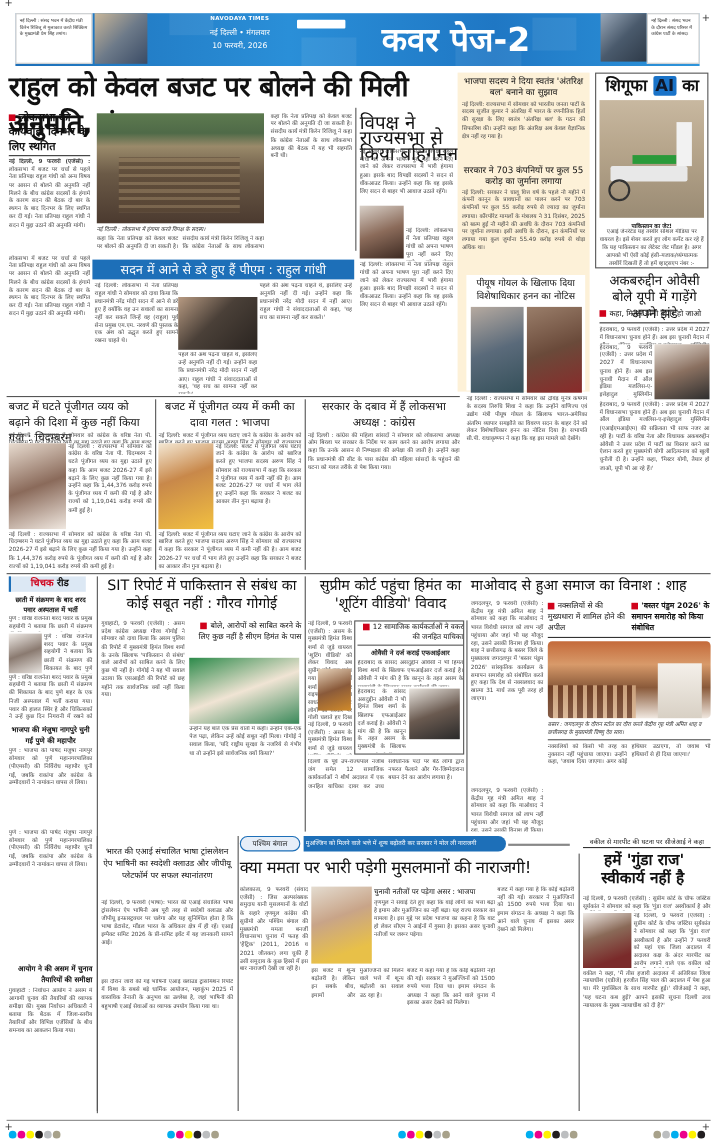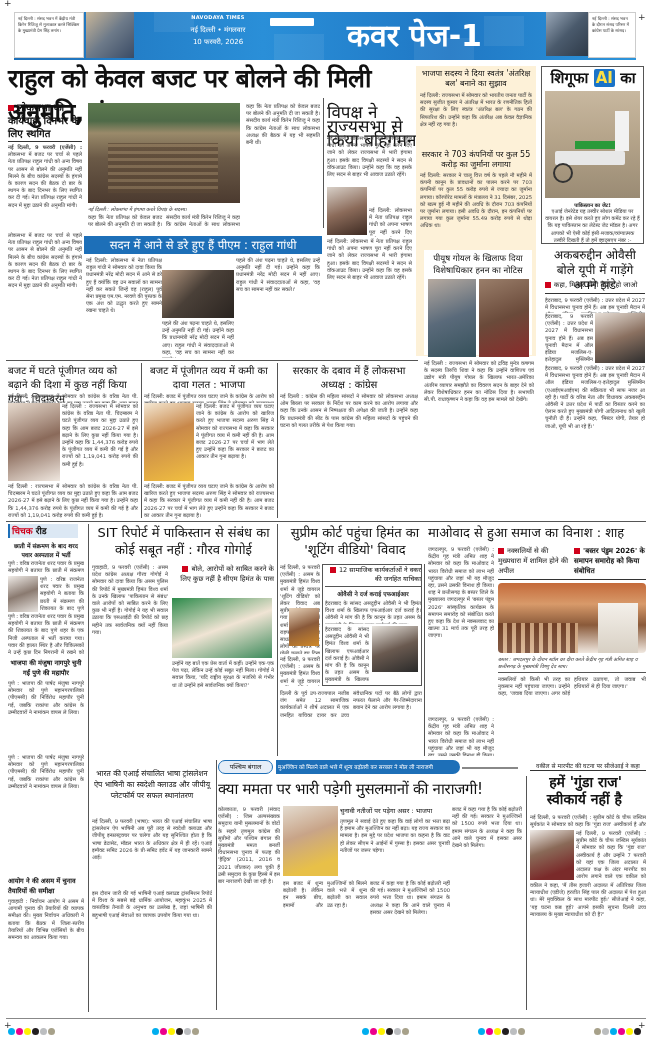--- a/index.html
+++ b/index.html
@@ -34,21 +34,21 @@
   <div class="tile" style="left:400px;top:26px;width:60px;height:22px"></div>
 </div>
 <div id="mh-left-box" class="abs">नई दिल्ली : संसद भवन में केंद्रीय मंत्री किरेन रिजिजू से मुलाकात करते सिक्किम के मुख्यमंत्री प्रेम सिंह तमांग।</div>
 <div id="mh-photo-l" class="abs photo"></div>
 <div id="mh-paper" class="abs">
   <div style="font-size:5px;font-weight:bold;letter-spacing:.3px;margin-bottom:5px">NAVODAYA TIMES</div>
   <div style="font-size:7px;margin-bottom:3px">नई दिल्ली • मंगलवार</div>
   <div style="font-size:7px">10 फरवरी, 2026</div>
 </div>
 <div class="abs" style="left:270px;top:18px;width:44px;height:8px;background:#fff;border-radius:1px"></div>
-<div id="mh-title" class="abs">कवर पेज-1</div>
+<div id="mh-title" class="abs">कवर पेज-2</div>
 <div id="mh-photo-r" class="abs photo"></div>
 <div id="mh-right-box" class="abs">नई दिल्ली : संसद भवन के दौरान संसद परिसर में कांग्रेस पार्टी के सांसद।</div>
 
 <div class="abs hl" style="left:8px;top:62px;width:400px;font-size:25px;letter-spacing:-.5px;line-height:34px">राहुल को केवल बजट पर बोलने की मिली अनुमति, हंगामा</div>
 
 <div class="abs hl" style="left:8px;top:101px;width:72px;font-size:10px;line-height:13px"><span class="sq"></span><span>लोकसभा की कार्यवाही दिनभर के लिए स्थगित</span></div>
 <div class="hrule" style="left:8px;top:141px;width:74px;background:#333"></div>
 <div class="abs txt" style="left:8px;top:144px;width:74px;height:88px"><b>नई दिल्ली, 9 फरवरी (एजेंसी) :</b> <span>लोकसभा में बजट पर चर्चा से पहले नेता प्रतिपक्ष राहुल गांधी को अन्य विषय पर आसन से बोलने की अनुमति नहीं मिलने के बीच कांग्रेस सदस्यों के हंगामे के कारण सदन की बैठक दो बार के स्थगन के बाद दिनभर के लिए स्थगित कर दी गई। नेता प्रतिपक्ष राहुल गांधी ने सदन में मुद्दा उठाने की अनुमति मांगी।</span></div>
 <div class="abs txt" style="left:8px;top:232px;width:74px;height:126px">लोकसभा में बजट पर चर्चा से पहले नेता प्रतिपक्ष राहुल गांधी को अन्य विषय पर आसन से बोलने की अनुमति नहीं मिलने के बीच कांग्रेस सदस्यों के हंगामे के कारण सदन की बैठक दो बार के स्थगन के बाद दिनभर के लिए स्थगित कर दी गई। नेता प्रतिपक्ष राहुल गांधी ने सदन में मुद्दा उठाने की अनुमति मांगी।</div>
 
@@ -70,21 +70,21 @@
 
 <div class="abs" style="left:416px;top:66px;width:120px;height:290px;background:#fdf1d8"></div>
 <div class="abs hl" style="left:420px;top:69px;width:112px;font-size:8px;line-height:10px;text-align:center;font-weight:normal">भाजपा सदस्य ने दिया स्वतंत्र 'अंतरिक्ष बल' बनाने का सुझाव</div>
 <div class="abs txt" style="left:420px;top:92px;width:112px;height:56px">नई दिल्ली: राज्यसभा में सोमवार को भारतीय जनता पार्टी के सदस्य सुजीत कुमार ने अंतरिक्ष में भारत के रणनीतिक हितों की सुरक्षा के लिए स्वतंत्र 'अंतरिक्ष बल' के गठन की सिफारिश की। उन्होंने कहा कि अंतरिक्ष अब केवल वैज्ञानिक क्षेत्र नहीं रह गया है।</div>
 <div class="abs hl" style="left:420px;top:150px;width:112px;font-size:8px;line-height:10px;text-align:center;font-weight:normal">सरकार ने 703 कंपनियों पर कुल 55 करोड़ का जुर्माना लगाया</div>
 <div class="abs txt" style="left:420px;top:172px;width:112px;height:76px">नई दिल्ली: सरकार ने चालू वित्त वर्ष के पहले नौ महीने में कंपनी कानून के प्रावधानों का पालन करने पर 703 कंपनियों पर कुल 55 करोड़ रुपये से ज्यादा का जुर्माना लगाया। कॉरपोरेट मामलों के मंत्रालय ने 31 दिसंबर, 2025 को खत्म हुई नौ महीने की अवधि के दौरान 703 कंपनियों पर जुर्माना लगाया। इसी अवधि के दौरान, इन कंपनियों पर लगाया गया कुल जुर्माना 55.49 करोड़ रुपये से थोड़ा अधिक था।</div>
 
 <div class="abs" style="left:541px;top:66px;width:103px;height:178px;border:1px solid #555"></div>
 <div class="abs hl" style="left:544px;top:68px;width:98px;font-size:15px;line-height:20px;text-align:center">
   <span>शिगूफा</span>
-  <span style="background:#1a73c8;color:#fde047;padding:0 2px;border-radius:2px">AI</span>
+  <span style="background:#1a73c8;color:#0f172a;padding:0 2px;border-radius:2px">AI</span>
   <span>का</span>
 </div>
 <div class="abs photo" style="left:545px;top:91px;width:95px;height:107px;background:linear-gradient(180deg,#c8b8a0 0,#b7a68c 40%,#9a8b74 100%)">
   <div style="position:absolute;left:10px;top:60px;width:70px;height:14px;background:#e8e8e8;border-radius:2px"></div>
   <div style="position:absolute;left:30px;top:50px;width:40px;height:8px;background:#2a9a3a"></div>
   <div style="position:absolute;left:8px;top:72px;width:20px;height:20px;border:2px solid #333;border-radius:50%"></div>
   <div style="position:absolute;left:70px;top:20px;width:14px;height:40px;background:#f2f2f2"></div>
 </div>
 <div class="abs" style="left:545px;top:201px;width:95px;font-size:5.2px;font-weight:bold;text-align:center">पाकिस्तान का जेट!</div>
 <div class="abs txt" style="left:545px;top:208px;width:95px;height:35px;text-align:center">एआई जेनरेटेड यह तस्वीर सोशल मीडिया पर वायरल है। इसे शेयर करते हुए लोग कमेंट कर रहे हैं कि यह पाकिस्तान का लेटेस्ट जेट मॉडल है। अगर आपको भी ऐसी कोई हंसी-मजाक/व्यंग्यात्मक तस्वीरें दिखती हैं तो हमें व्हाट्सएप नंबर :- 81305 65153/70554 54035 पर भेजें।</div>
@@ -124,29 +124,29 @@
 <div class="abs txt" style="left:196px;top:403px;width:78px;height:78px">नई दिल्ली: बजट में पूंजीगत व्यय घटाए जाने के कांग्रेस के आरोप को खारिज करते हुए भाजपा सदस्य अरुण सिंह ने सोमवार को राज्यसभा में कहा कि सरकार ने पूंजीगत व्यय में कमी नहीं की है। आम बजट 2026-27 पर चर्चा में भाग लेते हुए उन्होंने कहा कि सरकार ने बजट का आकार तीन गुना बढ़ाया है।</div>
 <div class="abs txt" style="left:144px;top:483px;width:130px;height:36px">नई दिल्ली: बजट में पूंजीगत व्यय घटाए जाने के कांग्रेस के आरोप को खारिज करते हुए भाजपा सदस्य अरुण सिंह ने सोमवार को राज्यसभा में कहा कि सरकार ने पूंजीगत व्यय में कमी नहीं की है। आम बजट 2026-27 पर चर्चा में भाग लेते हुए उन्होंने कहा कि सरकार ने बजट का आकार तीन गुना बढ़ाया है।</div>
 <div class="vrule" style="left:277px;top:363px;height:155px"></div>
 
 <div class="abs hl" style="left:280px;top:364px;width:138px;font-size:10px;line-height:14px;text-align:center;font-weight:normal">सरकार के दबाव में हैं लोकसभा अध्यक्ष : कांग्रेस</div>
 <div class="abs txt" style="left:280px;top:393px;width:138px;height:125px">नई दिल्ली : कांग्रेस की महिला सांसदों ने सोमवार को लोकसभा अध्यक्ष ओम बिरला पर सरकार के निर्देश पर काम करने का आरोप लगाया और कहा कि उनके आसन से निष्पक्षता की अपेक्षा की जाती है। उन्होंने कहा कि प्रधानमंत्री की सीट के पास कांग्रेस की महिला सांसदों के पहुंचने की घटना को गलत तरीके से पेश किया गया।</div>
 
 <div class="hrule" style="left:6px;top:521px;width:640px"></div>
 
 <div class="abs" style="left:8px;top:524px;width:70px;height:14px;background:#dce8f4;border-left:2px solid #1d6fb8"></div>
-<div class="abs hl" style="left:12px;top:524px;width:70px;font-size:9px;line-height:14px"><span style="color:#d0021b">चिचक</span> <span>रीड</span></div>
+<div class="abs hl" style="left:28px;top:524px;width:70px;font-size:9px;line-height:14px"><span style="color:#d0021b">चिचक</span> <span>रीड</span></div>
 <div class="abs hl" style="left:8px;top:541px;width:76px;font-size:6px;line-height:9px;text-align:center;font-weight:bold">छाती में संक्रमण के बाद शरद पवार अस्पताल में भर्ती</div>
 <div class="abs txt" style="left:8px;top:560px;width:76px;height:14px">पुणे : वरिष्ठ राजनेता शरद पवार के प्रमुख सहयोगी ने बताया कि छाती में संक्रमण की शिकायत के बाद पुणे शहर के एक निजी अस्पताल में भर्ती कराया गया। पवार की हालत स्थिर है और चिकित्सकों ने उन्हें कुछ दिन निगरानी में रखने को कहा है।</div>
 <div class="abs photo" style="left:8px;top:576px;width:30px;height:36px;background:linear-gradient(160deg,#f0ece8,#8a7a70 50%,#e8e4e0)"></div>
 <div class="abs txt" style="left:40px;top:576px;width:44px;height:36px">पुणे : वरिष्ठ राजनेता शरद पवार के प्रमुख सहयोगी ने बताया कि छाती में संक्रमण की शिकायत के बाद पुणे शहर के एक निजी अस्पताल में भर्ती कराया गया। पवार की हालत स्थिर है और चिकित्सकों ने उन्हें कुछ दिन निगरानी में रखने को कहा है।</div>
 <div class="abs txt" style="left:8px;top:613px;width:76px;height:42px">पुणे : वरिष्ठ राजनेता शरद पवार के प्रमुख सहयोगी ने बताया कि छाती में संक्रमण की शिकायत के बाद पुणे शहर के एक निजी अस्पताल में भर्ती कराया गया। पवार की हालत स्थिर है और चिकित्सकों ने उन्हें कुछ दिन निगरानी में रखने को कहा है।</div>
 <div class="abs hl" style="left:8px;top:658px;width:76px;font-size:6.5px;line-height:10px;text-align:center">भाजपा की मंजुषा नागपुरे चुनी गईं पुणे की महापौर</div>
 <div class="abs txt" style="left:8px;top:680px;width:76px;height:72px">पुणे : भाजपा की पार्षद मंजुषा नागपुरे सोमवार को पुणे महानगरपालिका (पीएमसी) की निर्विरोध महापौर चुनी गईं, जबकि राकांपा और कांग्रेस के उम्मीदवारों ने नामांकन वापस ले लिया।</div>
-<div class="abs hl" style="left:8px;top:876px;width:76px;font-size:6.5px;line-height:10px;text-align:left">आयोग ने की असम में चुनाव तैयारियों की समीक्षा</div>
+<div class="abs hl" style="left:8px;top:876px;width:76px;font-size:6.5px;line-height:10px;text-align:right">आयोग ने की असम में चुनाव तैयारियों की समीक्षा</div>
 <div class="abs txt" style="left:8px;top:898px;width:76px;height:110px">गुवाहाटी : निर्वाचन आयोग ने असम में आगामी चुनाव की तैयारियों की व्यापक समीक्षा की। मुख्य निर्वाचन अधिकारी ने बताया कि बैठक में जिला-स्तरीय तैयारियों और विभिन्न एजेंसियों के बीच समन्वय का आकलन किया गया।</div>
 <div class="abs txt" style="left:8px;top:754px;width:76px;height:120px">पुणे : भाजपा की पार्षद मंजुषा नागपुरे सोमवार को पुणे महानगरपालिका (पीएमसी) की निर्विरोध महापौर चुनी गईं, जबकि राकांपा और कांग्रेस के उम्मीदवारों ने नामांकन वापस ले लिया।</div>
 <div class="vrule" style="left:88px;top:524px;height:488px"></div>
 
 <div class="abs hl" style="left:92px;top:524px;width:183px;font-size:13px;line-height:17px;text-align:center;font-weight:normal">SIT रिपोर्ट में पाकिस्तान से संबंध का कोई सबूत नहीं : गौरव गोगोई</div>
 <div class="abs txt" style="left:92px;top:564px;width:76px;height:190px">गुवाहाटी, 9 फरवरी (एजेंसी) : असम प्रदेश कांग्रेस अध्यक्ष गौरव गोगोई ने सोमवार को दावा किया कि असम पुलिस की रिपोर्ट में मुख्यमंत्री हिमंत विश्व शर्मा के उनके खिलाफ 'पाकिस्तान से संबंध' वाले आरोपों को साबित करने के लिए कुछ भी नहीं है। गोगोई ने यह भी सवाल उठाया कि एसआईटी की रिपोर्ट को छह महीने तक सार्वजनिक क्यों नहीं किया गया।</div>
 <div class="abs hl" style="left:170px;top:564px;width:104px;font-size:7px;line-height:10px;font-weight:normal;text-align:right"><span class="sq"></span><span>बोले, आरोपों को साबित करने के लिए कुछ नहीं है सीएम हिमंत के पास</span></div>
 <div class="abs photo" style="left:172px;top:598px;width:100px;height:60px;background:linear-gradient(160deg,#2c8a4a,#f0e4d4 50%,#3a8a5a)"></div>
 <div class="abs txt" style="left:172px;top:660px;width:102px;height:94px">उन्होंने यह बातें एक प्रेस वार्ता में कहीं। उन्होंने एक-एक पेज पढ़ा, लेकिन उन्हें कोई सबूत नहीं मिला। गोगोई ने सवाल किया, 'यदि राष्ट्रीय सुरक्षा के नजरिये से गंभीर था तो उन्होंने इसे सार्वजनिक क्यों किया?'</div>
 <div class="vrule" style="left:277px;top:524px;height:232px"></div>

